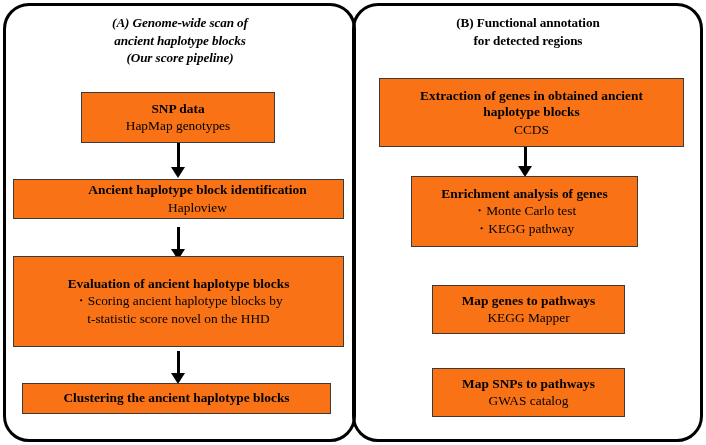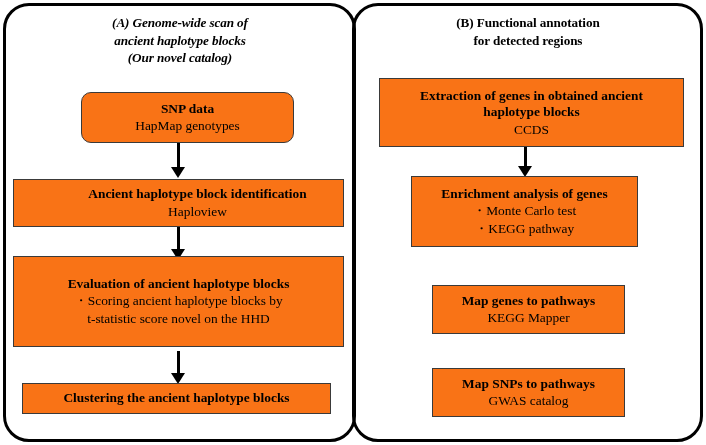--- a/index.html
+++ b/index.html
@@ -95,34 +95,34 @@
 </head>
 <body>
 
 <div id="canvas">
 
   <div class="panel" id="panel-a"></div>
 
   <div class="panel-title" id="title-a">
     <div>(A) Genome-wide scan of</div>
     <div>ancient haplotype blocks</div>
-    <div>(Our novel catalog)</div>
+    <div>(Our score pipeline)</div>
   </div>
 
-  <div class="fbox" style="left:81px; top:92px; width:213px; height:51px;border-radius:10px;">
+  <div class="fbox" style="left:81px; top:92px; width:194px; height:51px;">
     <div class="hd">SNP data</div>
     <div class="sub">HapMap genotypes</div>
   </div>
 
   <div class="arrow" style="left:164px; top:143px; width:28px; height:35px;">
     <div class="shaft" style="height:25px;"></div>
     <div class="head"></div>
   </div>
 
-  <div class="fbox" style="left:13px; top:179px; width:331px; height:48px;padding-left:42px;">
+  <div class="fbox" style="left:13px; top:179px; width:331px; height:40px;padding-left:42px;">
     <div class="hd">Ancient haplotype block identification</div>
     <div class="sub">Haploview</div>
   </div>
 
   <div class="arrow" style="left:164px; top:227px; width:28px; height:33px;">
     <div class="shaft" style="height:23px;"></div>
     <div class="head"></div>
   </div>
 
   <div class="fbox" style="left:13px; top:256px; width:331px; height:91px;">

